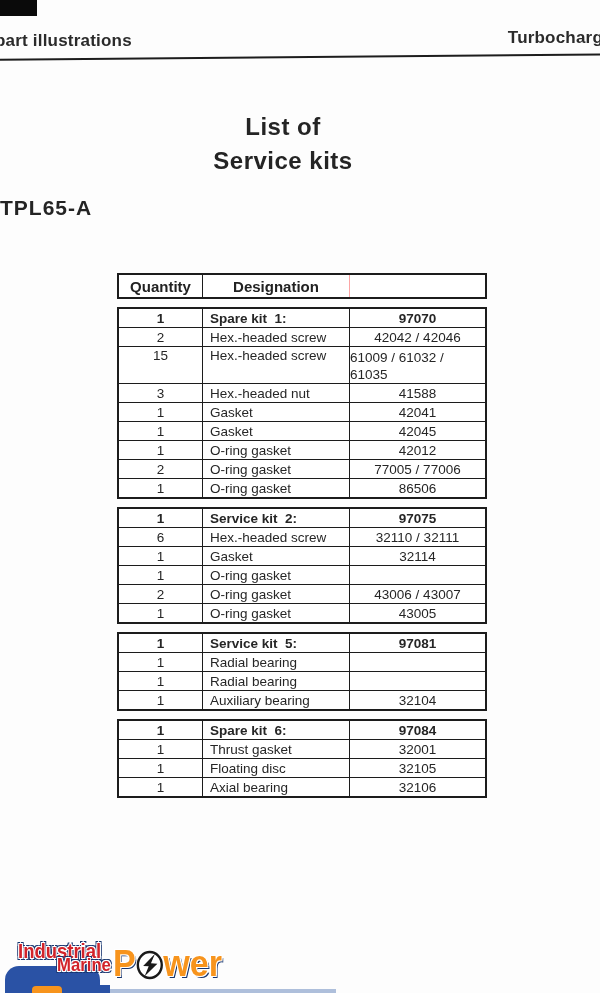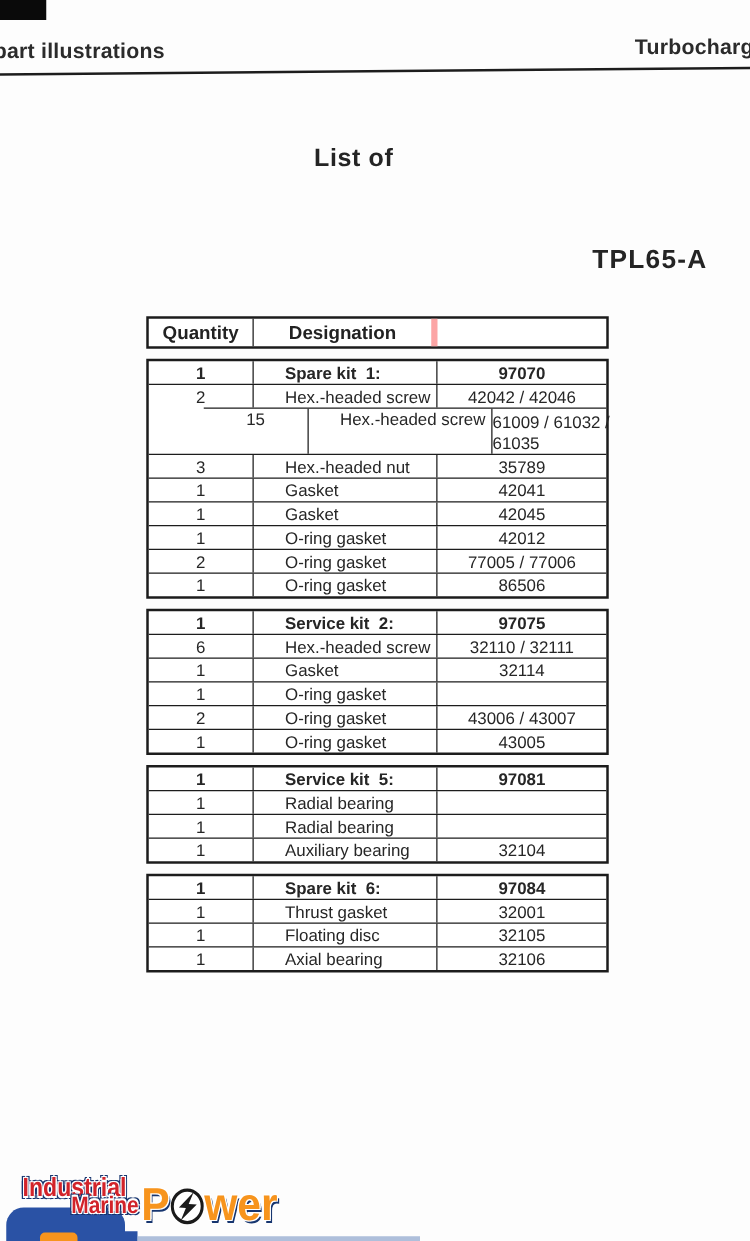--- a/index.html
+++ b/index.html
@@ -9,35 +9,35 @@
     font-family:"Liberation Sans",sans-serif;
   }
   
   .corner-mark{position:absolute;left:0;top:0;width:37px;height:16px;background:#0a0a0a;}
   
   .hdr-left{position:absolute;left:-5px;top:31px;font-size:17px;font-weight:bold;color:#2b2b2b;letter-spacing:.2px;}
   .hdr-right{position:absolute;right:-3px;top:28px;font-size:17px;font-weight:bold;color:#2b2b2b;letter-spacing:.2px;}
   .header-rule{position:absolute;left:-4px;top:56px;width:610px;height:2px;background:#1d1d1d;transform:rotate(-0.5deg);}
   
   .title{position:absolute;left:0;top:110px;width:566px;text-align:center;
-         font-size:20px;font-weight:bold;line-height:34px;color:#242424;letter-spacing:.5px;}
-  .subtitle{position:absolute;left:0;top:196px;width:566px;text-align:right;
+         font-size:24px;font-weight:bold;line-height:34px;color:#242424;letter-spacing:.5px;}
+  .subtitle{position:absolute;left:0;top:196px;width:566px;text-align:left;
          font-size:21px;font-weight:bold;color:#242424;letter-spacing:1px;}
   
   .kits-table{position:absolute;left:117px;top:253px;width:370px;}
   .thead,.group{box-sizing:border-box;border:2px solid #1c1c1c;background:#fff;}
-  .thead{display:grid;grid-template-columns:83px 148px 135px;height:26px;margin-bottom:8px;}
+  .thead{display:grid;grid-template-columns:83px 148px 135px;height:26px;margin-bottom:8px;margin-top:20px;}
   .th{display:flex;align-items:center;justify-content:center;font-size:15px;font-weight:bold;color:#222;}
-  .th.mid{border-left:1px solid #1c1c1c;border-right:5px solid #fca5a5;}
+  .th.mid{border-left:1px solid #1c1c1c;border-right:1px solid #fca5a5;}
   .group{margin-bottom:8px;}
   .trow{display:grid;grid-template-columns:83px 148px 135px;height:18px;border-top:1px solid #1c1c1c;}
   .trow:first-child{border-top:none;}
-  .trow.tall{height:36px;margin-left:44px;}
+  .trow.tall{height:36px;}
   .td{display:flex;align-items:center;justify-content:center;font-size:13.5px;color:#262626;overflow:hidden;}
-  .td.des{justify-content:flex-start;padding-left:25px;border-left:1px solid #1c1c1c;border-right:1px solid #1c1c1c;white-space:pre;}
+  .td.des{justify-content:flex-start;padding-left:7px;border-left:1px solid #1c1c1c;border-right:1px solid #1c1c1c;white-space:pre;}
   .td.part{flex-direction:column;line-height:17px;}
   .trow.tall .td{align-items:flex-start;padding-top:1px;}
   .trow.tall .td.part{justify-content:flex-end;}
   .trow.bold .td{font-weight:bold;}
   
   .logo-blue-box{position:absolute;left:5px;top:966px;width:95px;height:40px;background:#2a52a5;border-radius:14px;}
   .logo-orange-fragment{position:absolute;left:27px;top:20px;width:30px;height:20px;background:#f7941d;border-radius:4px;}
   .logo-industrial,.logo-marine{
     position:absolute;font-weight:800;color:#d2232a;letter-spacing:0;
     transform:scaleX(.88);transform-origin:left top;
@@ -59,20 +59,21 @@
 <body>
 
 <div class="corner-mark"></div>
 
 <span class="hdr-left">part illustrations</span>
 <span class="hdr-right">Turbocharg</span>
 <div class="header-rule"></div>
 
 <div class="title">
   <div>List of</div>
+  <div>Service kits</div>
 </div>
 <div class="subtitle">TPL65-A</div>
 
 <div class="kits-table">
   <div class="thead">
     <div class="th">Quantity</div>
     <div class="th mid">Designation</div>
   </div>
   <div>
       <div class="group">
@@ -95,21 +96,21 @@
           <div class="td des">Hex.-headed screw</div>
           <div class="td part">
             <div>61009 / 61032 /</div>
             <div>61035</div>
           </div>
         </div>
         <div class="trow">
           <div class="td qty">3</div>
           <div class="td des">Hex.-headed nut</div>
           <div class="td part">
-            <div>35789</div>
+            <div>41588</div>
           </div>
         </div>
         <div class="trow">
           <div class="td qty">1</div>
           <div class="td des">Gasket</div>
           <div class="td part">
             <div>42041</div>
           </div>
         </div>
         <div class="trow">

